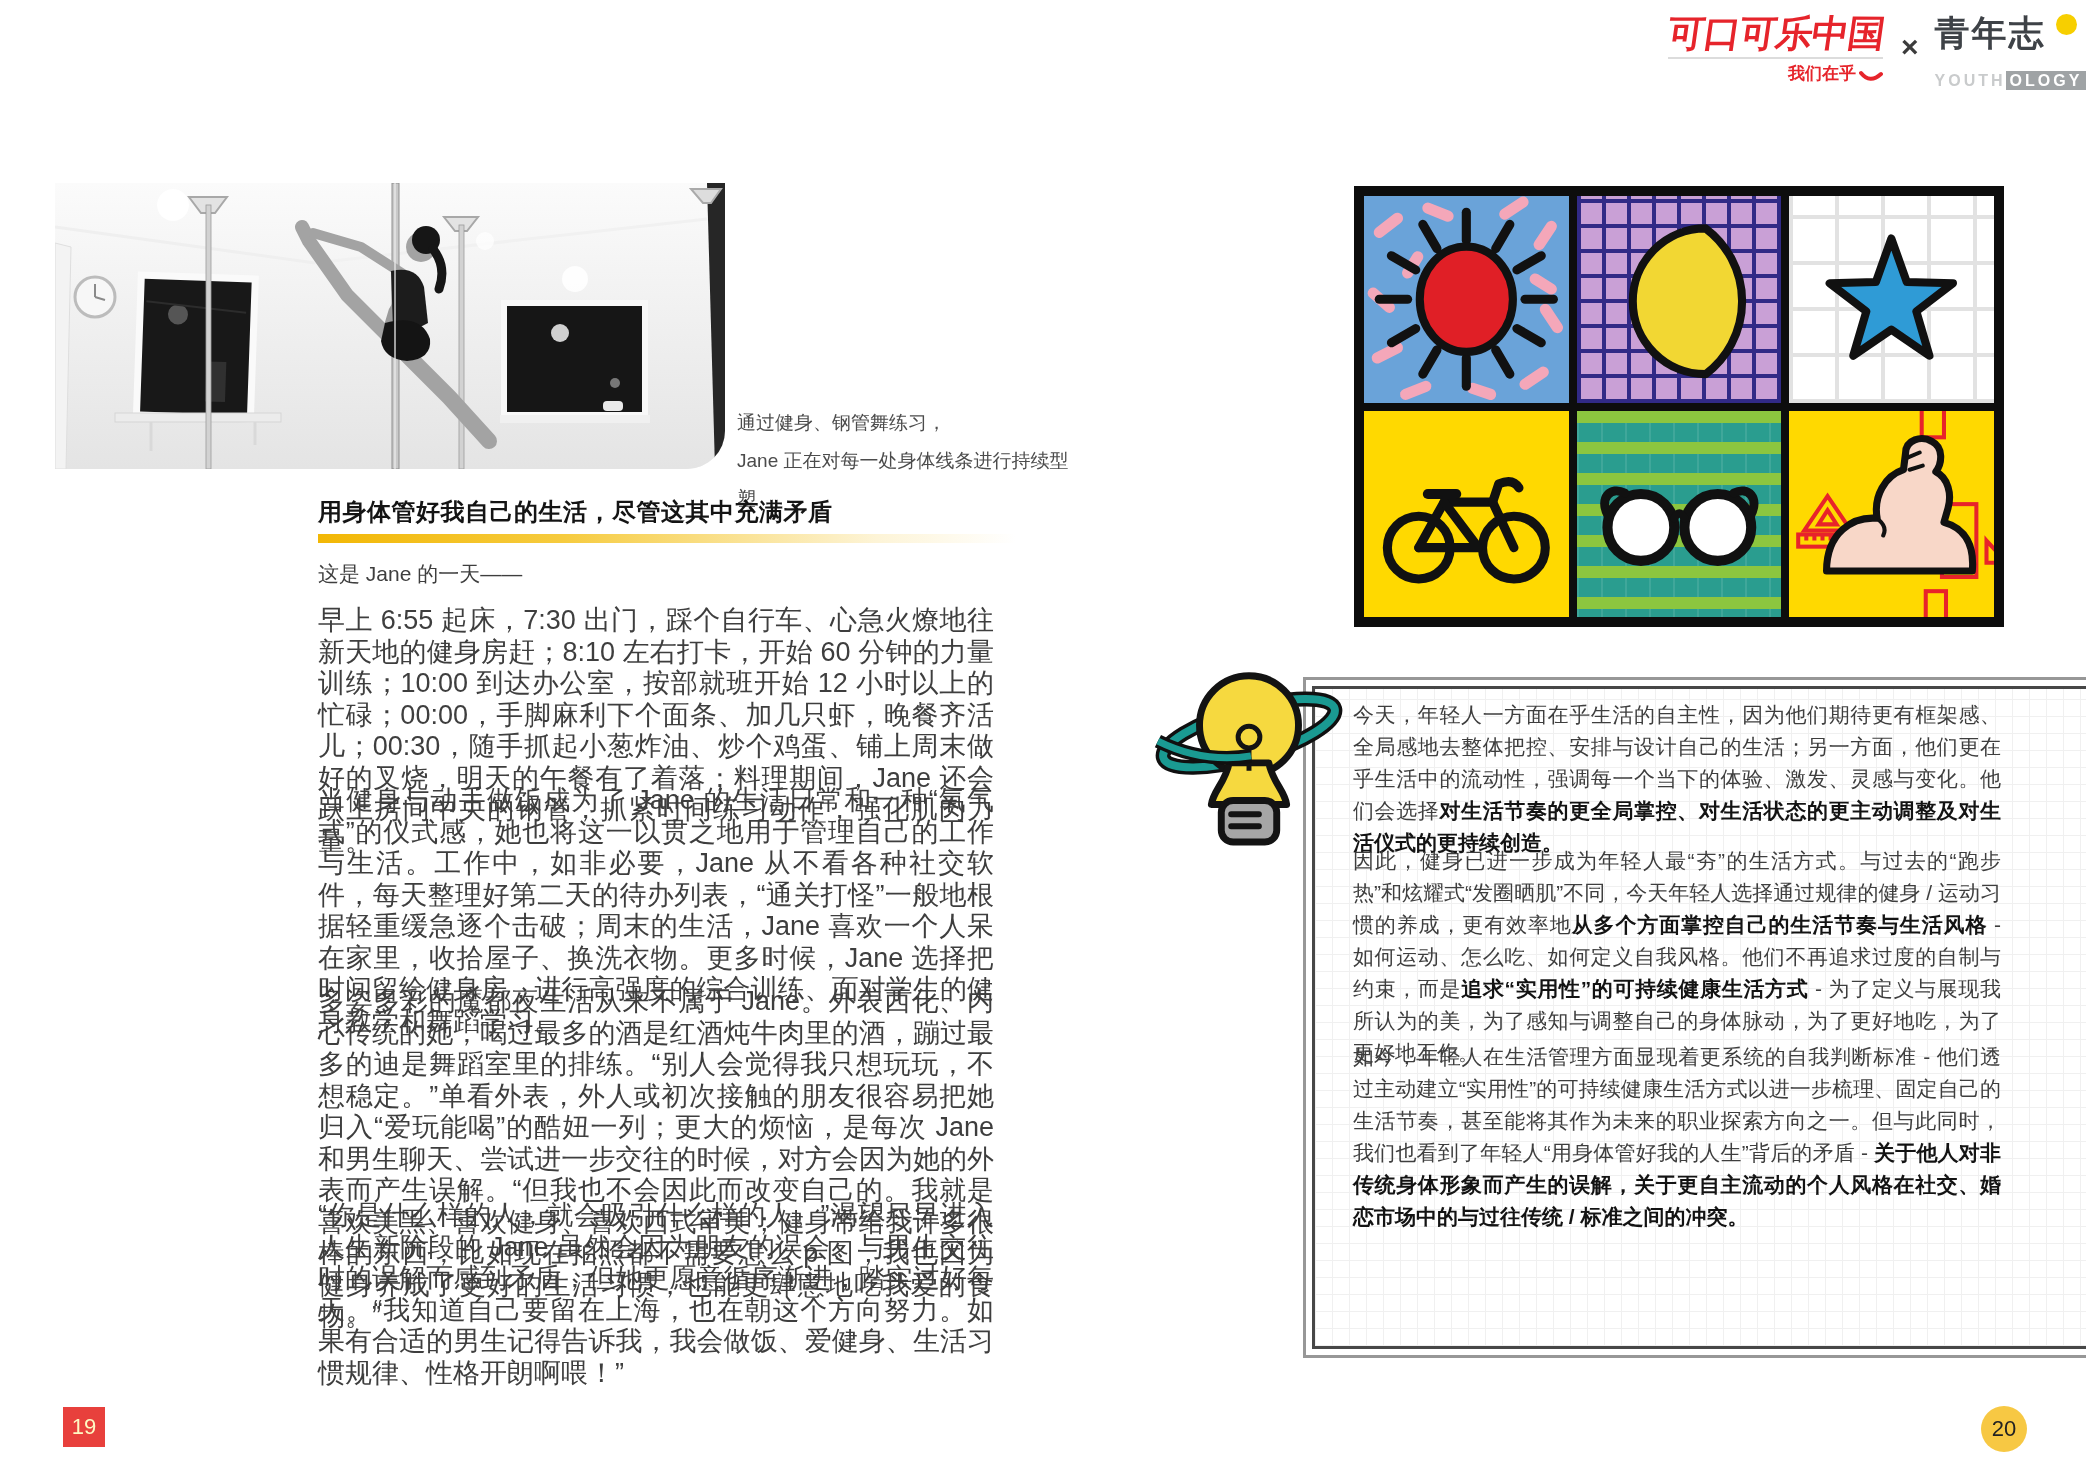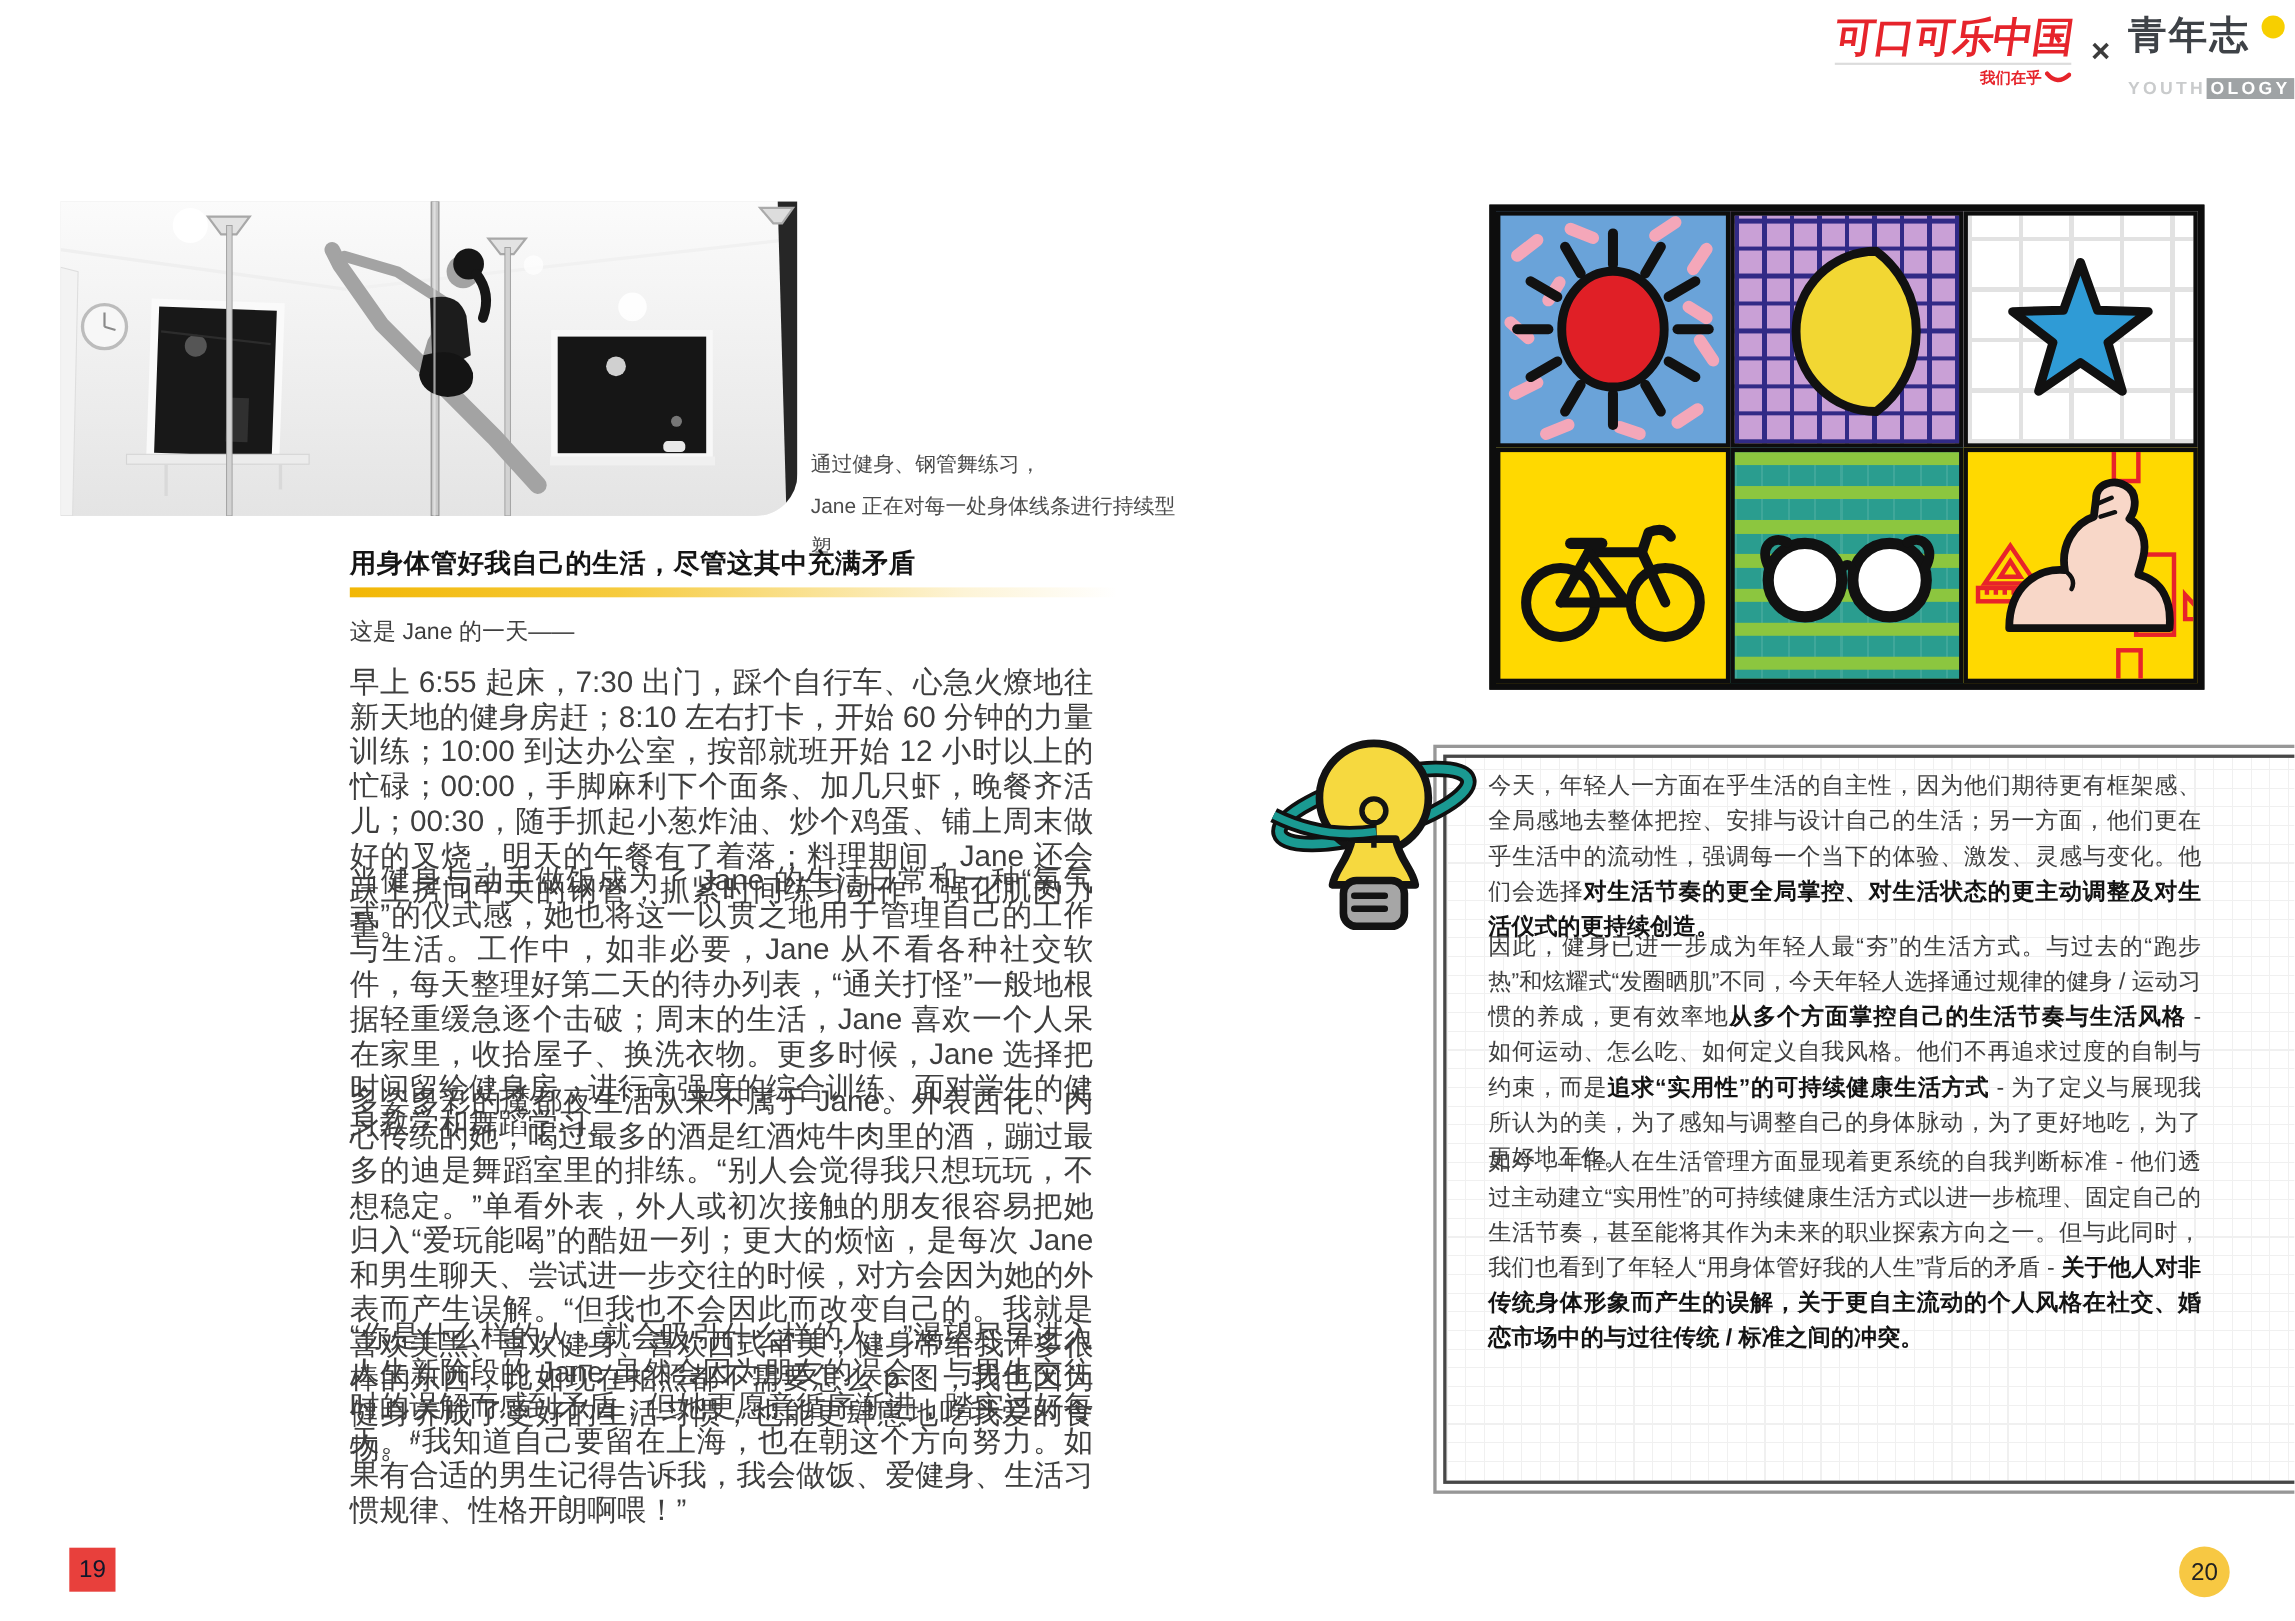--- a/index.html
+++ b/index.html
@@ -4,41 +4,41 @@
 <style>
   html,body{margin:0;padding:0;}
   body{font-family:"Liberation Sans","DejaVu Sans",sans-serif;background:#ffffff;}
   #page{position:relative;width:2086px;height:1474px;background:#fff;overflow:hidden;}
 
   
   .brand{position:absolute;top:14px;left:1668px;display:flex;align-items:flex-start;}
   .coke{display:flex;flex-direction:column;width:215px;}
   .coke-script{color:#e6242b;font-weight:bold;font-size:37px;line-height:40px;transform:skewX(-8deg);letter-spacing:-1px;white-space:nowrap;}
   .coke-rule{height:2px;background:#dcdcdc;margin:3px 0 3px 0;width:100%;}
-  .coke-tagline{align-self:flex-end;color:#e6242b;font-weight:bold;font-size:14px;display:flex;align-items:center;gap:3px;}
+  .coke-tagline{align-self:flex-end;color:#e6242b;font-weight:bold;font-size:17px;display:flex;align-items:flex-end;gap:3px;}
   .x-sep{font-size:30px;color:#3c3c3c;margin:16px 16px 0 18px;font-weight:bold;}
   .youth{display:flex;flex-direction:column;}
   .youth-top{display:flex;align-items:flex-start;}
   .youth-cn{font-size:35px;font-weight:bold;color:#3e4247;letter-spacing:2px;line-height:38px;}
   .youth-dot{width:21px;height:21px;border-radius:50%;background:#f7cf00;margin-left:10px;margin-top:0px;}
   .youth-en{font-size:16px;font-weight:bold;letter-spacing:3px;margin-top:20px;white-space:nowrap;}
   .y-light{color:#c9cbcc;}
   .y-boxed{color:#ffffff;background:#9fa3a5;padding:1px 4px;}
 
   
   .photo{position:absolute;left:55px;top:183px;width:670px;height:286px;border-radius:0 0 38px 0;overflow:hidden;background:#ededed;}
   .caption{position:absolute;left:737px;top:404px;width:350px;font-size:19px;line-height:38px;color:#4c4c4c;}
   .heading{position:absolute;left:318px;top:496px;font-size:24px;font-weight:bold;color:#141414;letter-spacing:.5px;white-space:nowrap;}
   .heading-underline{position:absolute;left:318px;top:534px;width:698px;height:9px;
       background:linear-gradient(90deg,#f2b705 0%,#f6cb3e 35%,rgba(247,211,94,.25) 80%,rgba(255,255,255,0) 100%);}
   .intro{position:absolute;left:318px;top:560px;font-size:21px;color:#3e3e3e;}
   .para{position:absolute;left:318px;width:676px;font-size:27px;line-height:31.5px;color:#3e3e3e;text-align:justify;}
   .p1{top:605px;} .p2{top:785px;} .p3{top:986px;} .p4{top:1200px;}
 
-  .pagenum-left{position:absolute;left:63px;top:1407px;width:42px;height:40px;background:#e8403c;color:#0f172a;
+  .pagenum-left{position:absolute;left:63px;top:1407px;width:42px;height:40px;background:#e8403c;color:#fef9c3;
       font-size:22px;display:flex;align-items:center;justify-content:center;}
   .pagenum-right{position:absolute;left:1981px;top:1406px;width:46px;height:46px;border-radius:50%;background:#f7c843;color:#222;
       font-size:22px;display:flex;align-items:center;justify-content:center;}
 
   
   .illu-grid{position:absolute;left:1354px;top:186px;width:650px;height:441px;border:6px solid #0d0d0d;
       display:grid;grid-template-columns:repeat(3,1fr);grid-template-rows:1fr 1fr;box-sizing:border-box;background:#0d0d0d;}
   .tile{border:4px solid #0d0d0d;position:relative;overflow:hidden;display:flex;align-items:center;justify-content:center;}
   .tile svg{width:100%;height:100%;display:block;}
   .t-sun{background:#6aa3d9;}

